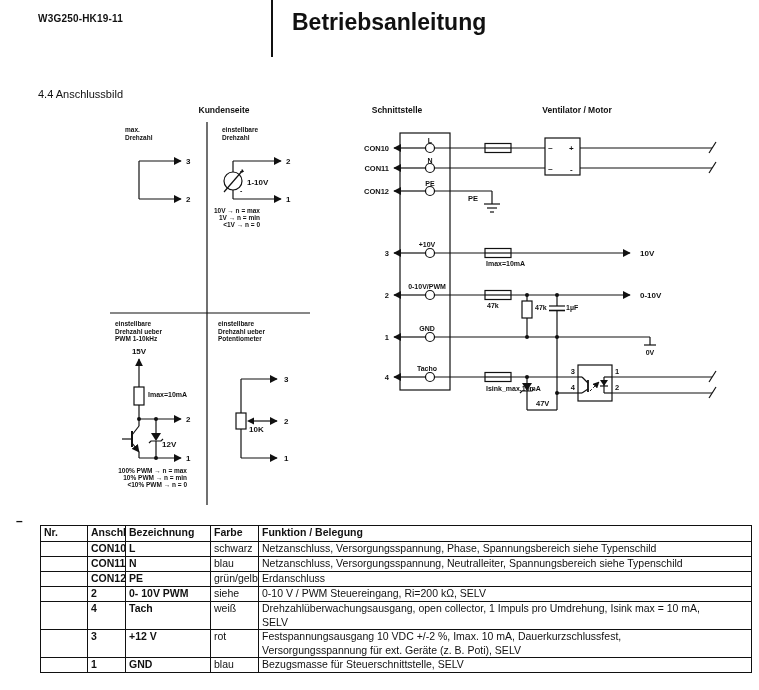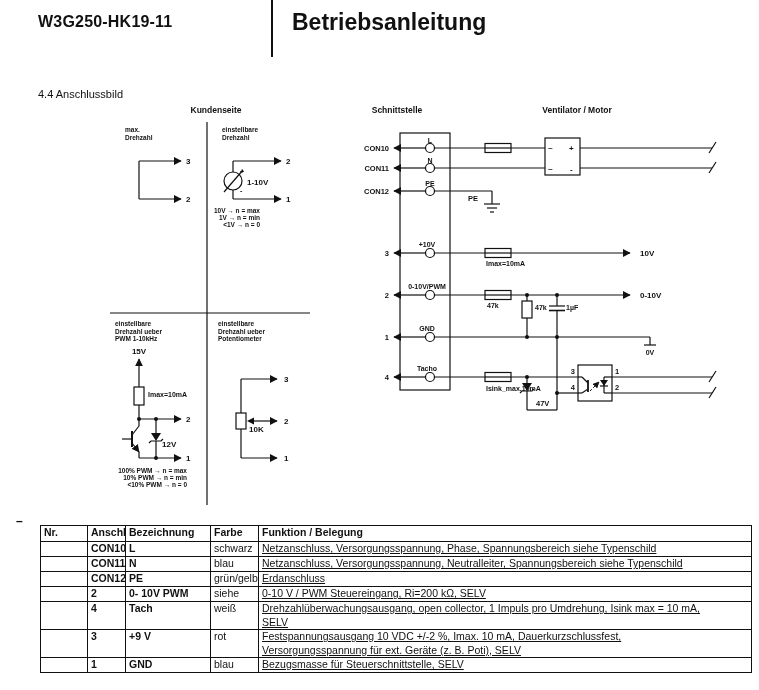--- a/index.html
+++ b/index.html
@@ -1,21 +1,21 @@
 <!DOCTYPE html>
 <html><head>
 <meta charset="utf-8">
 <style>
   html,body{margin:0;padding:0;}
   body{
     width:759px;height:690px;position:relative;background:#ffffff;
     font-family:"Liberation Sans", sans-serif;color:#111;overflow:hidden;
   }
   .abs{position:absolute;white-space:pre;}
-  .docnum{font-size:16px;font-weight:bold;letter-spacing:.2px;text-align:right;}
+  .docnum{font-size:10px;font-weight:bold;letter-spacing:.2px;text-align:right;}
   .title{font-size:23px;font-weight:700;}
   .section{font-size:11px;font-weight:normal;}
   .heading{font-size:8.5px;font-weight:bold;transform:translateX(-50%);}
   .qlabel{font-size:6.5px;font-weight:bold;line-height:7.5px;}
   .notes{font-size:6.5px;font-weight:bold;line-height:7.2px;text-align:right;}
   .dash{font-size:12px;font-weight:bold;}
   .vdivider{position:absolute;left:271px;top:0;width:2px;height:57px;background:#111;}
 
   svg text{font-family:"Liberation Sans", sans-serif;fill:#111;}
   .t7{font-size:7px;font-weight:bold;}
@@ -31,33 +31,33 @@
     position:absolute;left:40px;top:525px;width:712px;
     border-collapse:collapse;table-layout:fixed;
     font-size:10.5px;line-height:13.5px;
   }
   table.conn td,table.conn th{
     border:1px solid #111;padding:0 3px;vertical-align:top;text-align:left;
     overflow:hidden;
   }
   table.conn th{font-weight:bold;}
   td.b{font-weight:bold;}
-  td.funk{white-space:pre-wrap;text-decoration:underline;}
+  td.funk{white-space:pre-wrap;}
   tr.single{height:15px;}
   tr.hdr{height:16px;padding-left:33px;}
 </style>
 </head>
 <body>
 
 <span class="abs docnum" style="left:38px;top:13px">W3G250-HK19-11</span>
 <div class="vdivider"></div>
 <span class="abs title" style="left:292px;top:9px">Betriebsanleitung</span>
 <span class="abs section" style="left:38px;top:88px">4.4 Anschlussbild</span>
 
-<span class="abs heading" style="left:216px;top:105px">Kundenseite</span>
+<span class="abs heading" style="left:224px;top:105px">Kundenseite</span>
 <span class="abs heading" style="left:397px;top:105px">Schnittstelle</span>
 <span class="abs heading" style="left:577px;top:105px">Ventilator / Motor</span>
 
 <div class="abs qlabel" style="left:125px;top:126px">max.
 Drehzahl</div>
 <div class="abs qlabel" style="left:222px;top:126px">einstellbare
 Drehzahl</div>
 <div class="abs qlabel" style="left:115px;top:320px">einstellbare
 Drehzahl ueber
 PWM 1-10kHz</div>
@@ -347,21 +347,21 @@
     <td></td>
     <td class="b">4</td>
     <td class="b">Tach</td>
     <td>weiß</td>
     <td class="funk">Drehzahlüberwachungsausgang, open collector, 1 Impuls pro Umdrehung, Isink max = 10 mA,
 SELV</td>
   </tr>
   <tr>
     <td></td>
     <td class="b">3</td>
-    <td class="b">+9 V</td>
+    <td class="b">+12 V</td>
     <td>rot</td>
     <td class="funk">Festspannungsausgang 10 VDC +/-2 %, Imax. 10 mA, Dauerkurzschlussfest,
 Versorgungsspannung für ext. Geräte (z. B. Poti), SELV</td>
   </tr>
   <tr class="single">
     <td></td>
     <td class="b">1</td>
     <td class="b">GND</td>
     <td>blau</td>
     <td class="funk">Bezugsmasse für Steuerschnittstelle, SELV</td>

